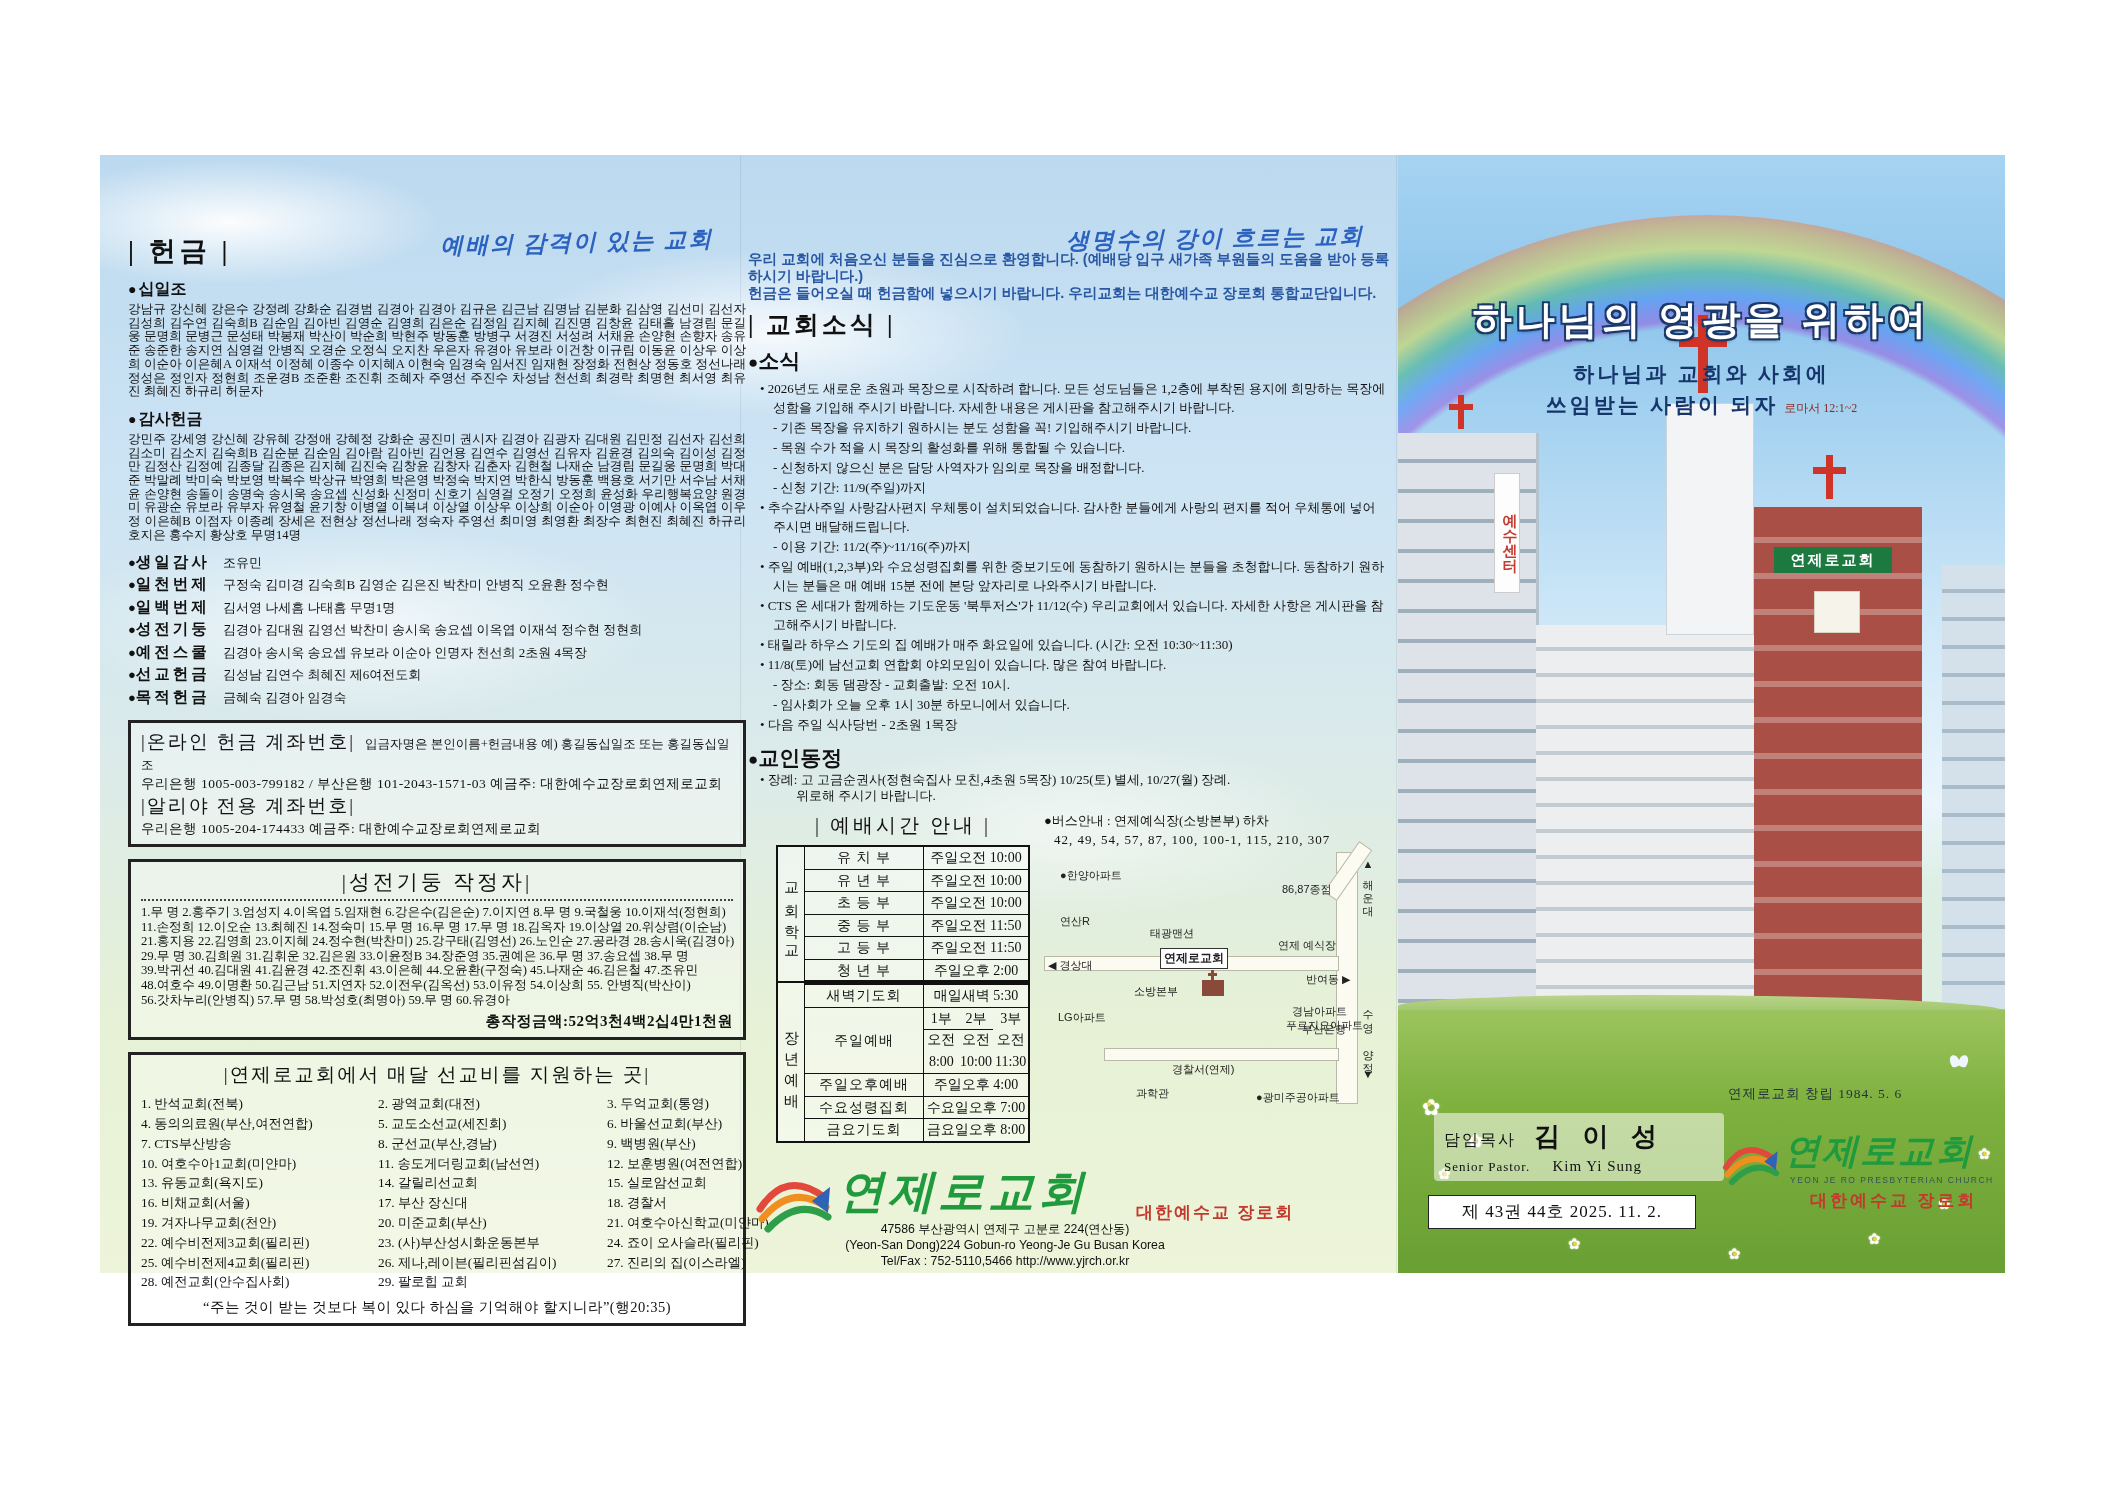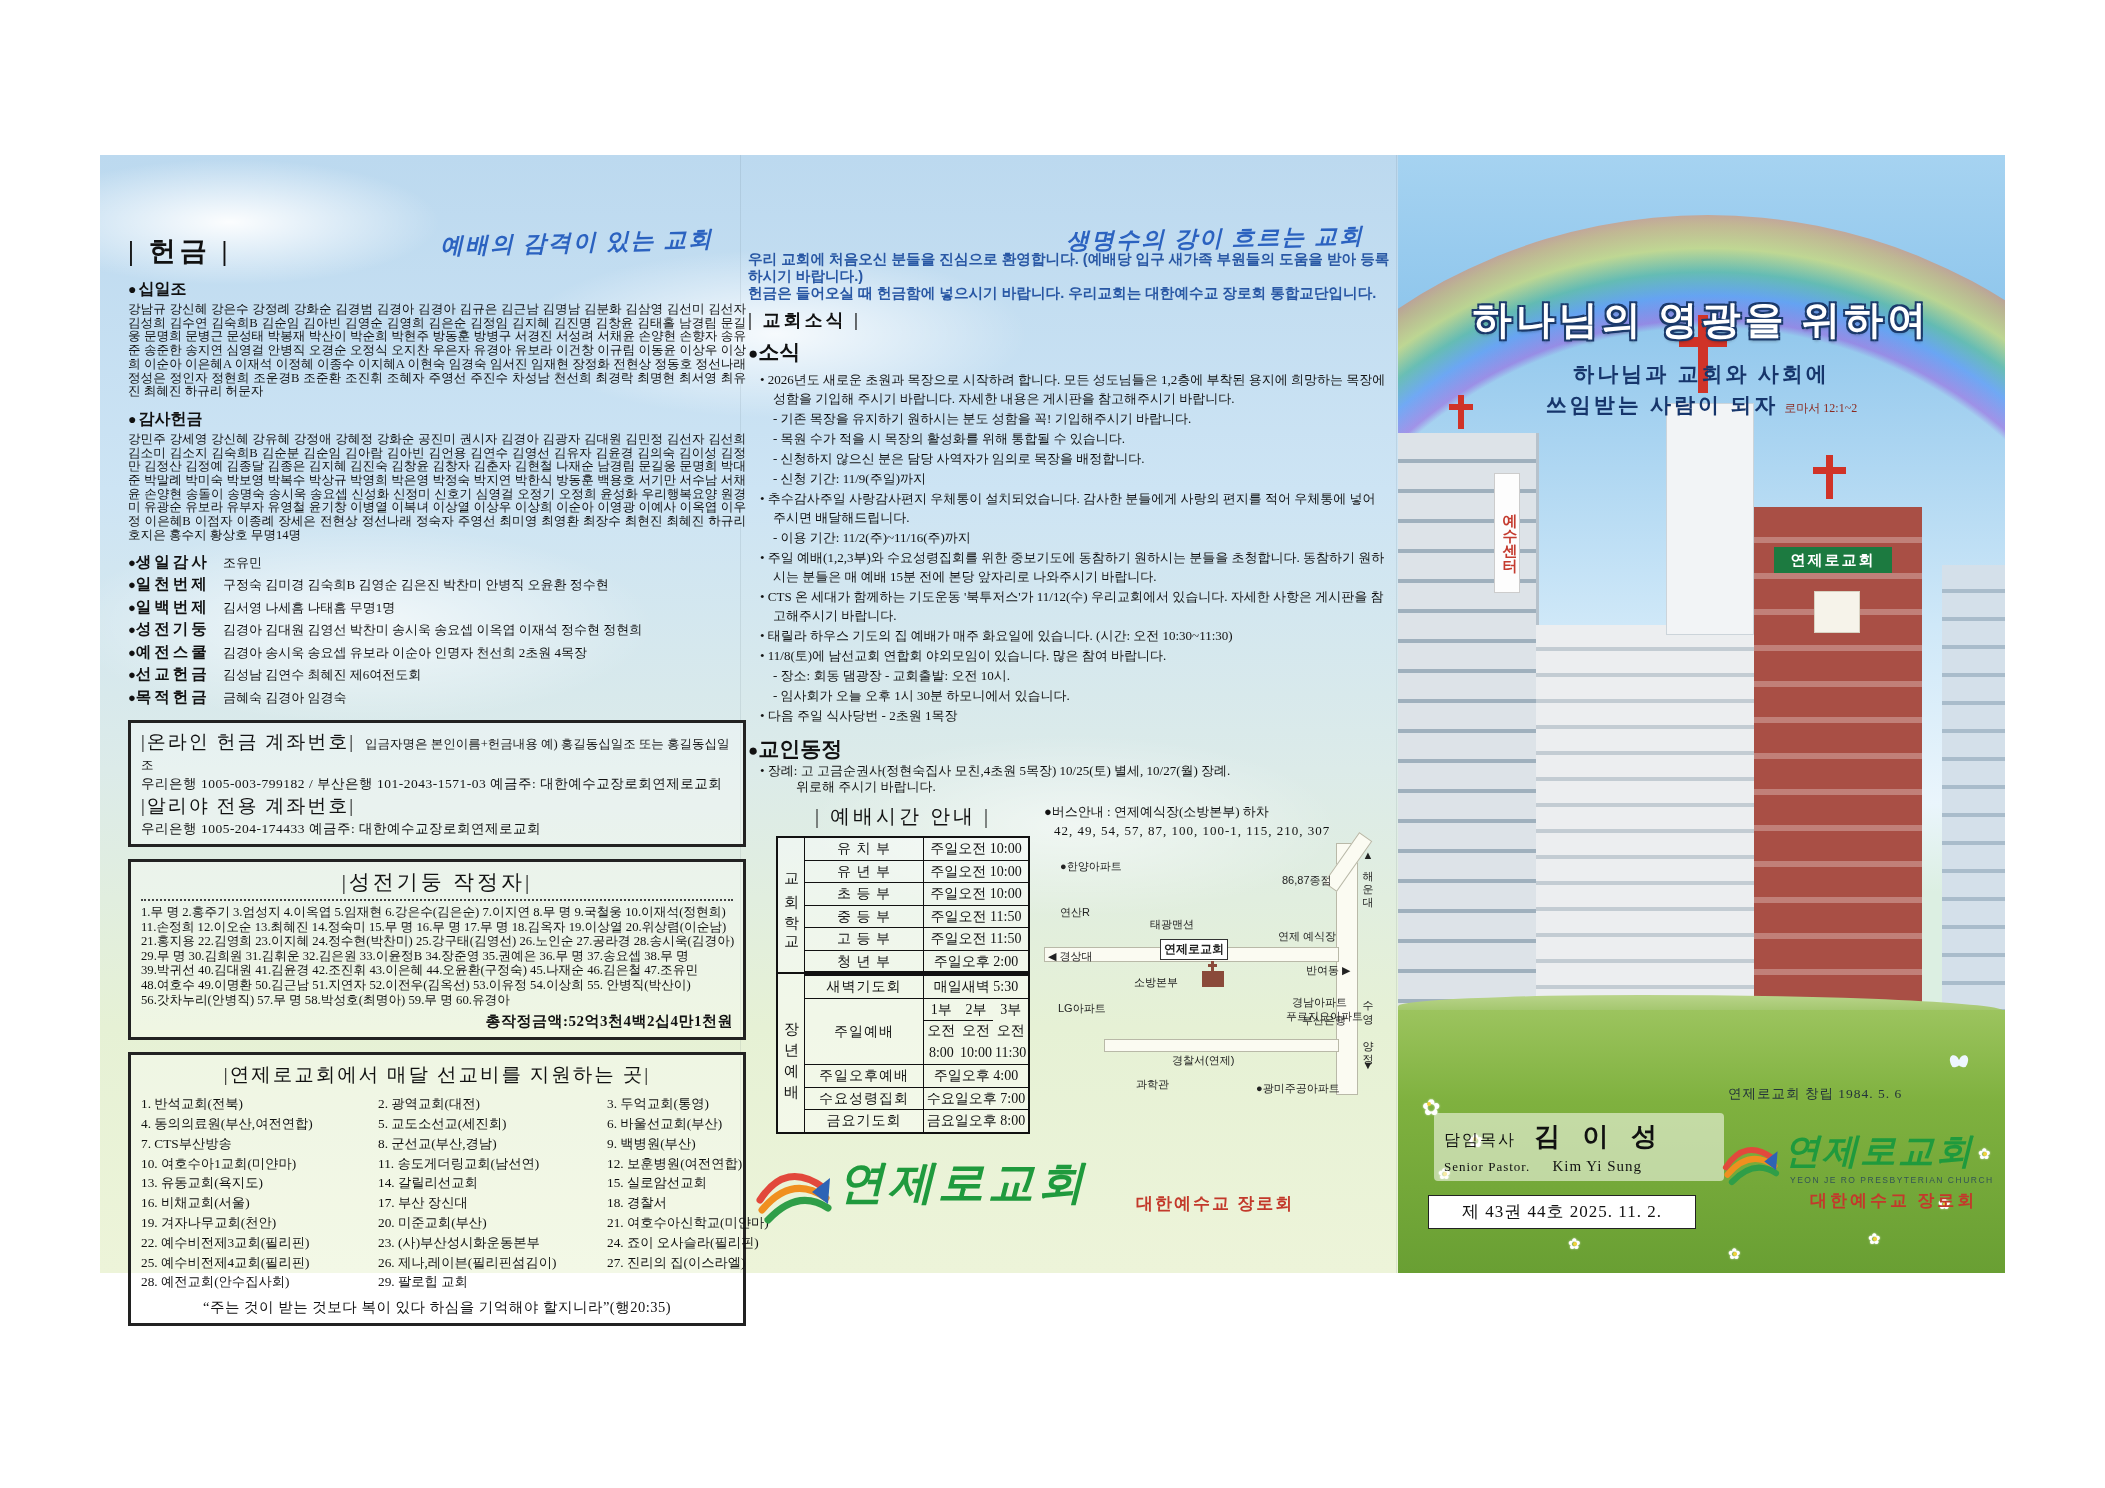--- a/index.html
+++ b/index.html
@@ -34,21 +34,21 @@
   .pillar-line{font-size:12.7px;line-height:14.6px;white-space:nowrap;}
   .pillar-total{text-align:right;font-size:15px;font-weight:bold;margin-top:5px;letter-spacing:.5px;}
   .mission-title{text-align:center;font-size:19.5px;letter-spacing:2px;margin-bottom:6px;}
   .mission-grid{display:grid;grid-template-columns:220px 212px 166px;column-gap:17px;}
   .mission-item{font-size:13.3px;line-height:19.8px;white-space:nowrap;}
   .mission-quote{text-align:center;font-size:14.5px;margin-top:6px;letter-spacing:.5px;}
   
   .mid-col{position:absolute;left:648px;top:66px;width:648px;}
   .tag2{position:absolute;left:318px;top:2px;transform:rotate(-1deg);}
   .welcome{margin-top:30px;color:#2857a4;font-weight:bold;font-size:14.6px;line-height:17px;font-family:"Liberation Sans","DejaVu Sans",sans-serif;}
-  .h-sosik{font-size:18px;font-weight:bold;letter-spacing:3px;margin-top:6px;}
+  .h-sosik{font-size:25px;font-weight:bold;letter-spacing:3px;margin-top:6px;}
   .h-news{font-size:21px;font-weight:bold;margin-top:6px;}
   .h-news::before{content:"●";font-size:17px;}
   .news-list{margin-top:4px;width:640px;}
   .news-item{font-size:13px;line-height:19px;margin:1px 0 1px 12px;}
   .news-item.b{padding-left:13px;text-indent:-13px;}
   .news-item.b::before{content:"• ";}
   .news-item.d{padding-left:26px;text-indent:-13px;}
   .news-item.d::before{content:"-  ";}
   .h-dong{font-size:21px;font-weight:bold;margin-top:10px;}
   .h-dong::before{content:"●";font-size:17px;}
@@ -380,20 +380,25 @@
 
     <div class="mid-logo">
       <svg class="fish" style="left:4px;top:4px" width="84" height="84" viewBox="0 0 84 84">
         <path d="M8 52 Q34 12 72 40" fill="none" stroke="#e2483c" stroke-width="7" stroke-linecap="round"></path>
         <path d="M10 62 Q40 26 74 50" fill="none" stroke="#f08f1f" stroke-width="7" stroke-linecap="round"></path>
         <path d="M16 72 Q46 40 76 60" fill="none" stroke="#2f9e48" stroke-width="7" stroke-linecap="round"></path>
         <path d="M60 44 L78 30 L76 56 Z" fill="#2e63b5"></path>
       </svg>
       <div class="mlogo-name">연제로교회</div>
       <div class="mlogo-denom">대한예수교 장로회</div>
+      <div class="addr">
+        <div>47586 부산광역시 연제구 고분로 224(연산동)</div>
+        <div>(Yeon-San Dong)224 Gobun-ro Yeong-Je Gu Busan Korea</div>
+        <div>Tel/Fax : 752-5110,5466    http://www.yjrch.or.kr</div>
+      </div>
     </div>
   </div>
 
   <div class="cover">
     <div class="rainbow"></div>
 
     <div class="bld bld-left">
       <div class="bld-left-sign">예수센터</div>
     </div>
     <div class="cross" style="left:60px;top:240px;width:6px;height:34px"></div>

